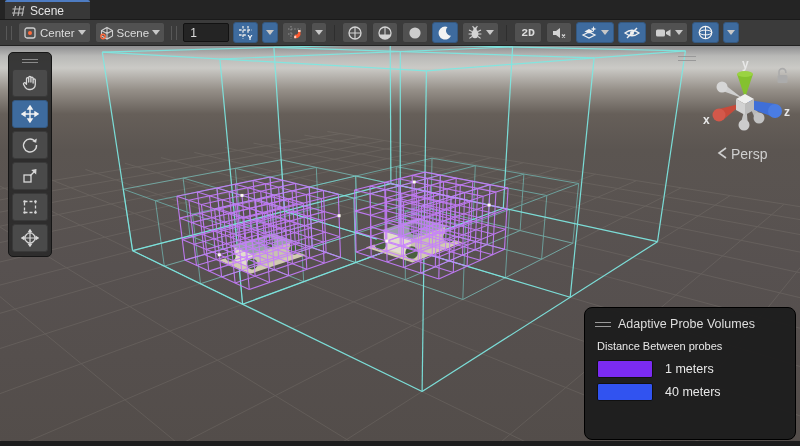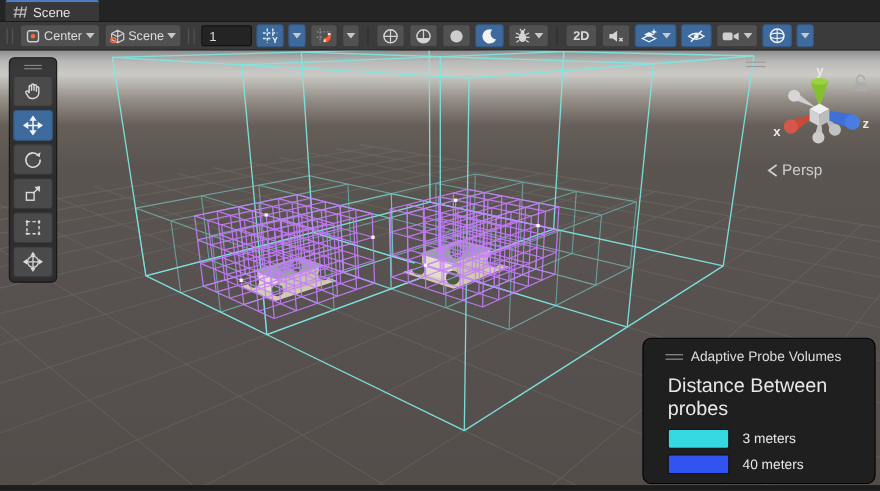--- a/index.html
+++ b/index.html
@@ -39,30 +39,30 @@
   .palette .drag { height:10px; display:flex; flex-direction:column; justify-content:center; gap:2px; align-items:center; }
   .palette .drag i { display:block; width:16px; height:1px; background:#8a8a8a; }
   .pbtn { width:36px; height:28px; background:#4a4a4a; border:1px solid #393939; border-radius:3px;
           margin-top:3px; display:flex; align-items:center; justify-content:center; }
   .pbtn.on { background:#3e6b9e; border-color:#345880; }
   
   .gizmo-handle { position:absolute; left:678px; top:10px; width:18px; height:8px;
                   display:flex; flex-direction:column; gap:3px; }
   .gizmo-handle i { display:block; height:1px; background:#999; }
   .gizmo { position:absolute; left:696px; top:12px; }
-  .persp { position:absolute; left:697px; top:100px; display:flex; align-items:flex-end; gap:4px;
+  .persp { position:absolute; left:717px; top:100px; display:flex; align-items:flex-start; gap:4px;
            color:#cfcfcf; font-size:14px; }
   
   .apv { position:absolute; left:584px; top:261px; width:212px; height:133px;
-         background:#1c1c1cf2; border:1px solid #000; border-radius:8px; padding:9px 20px; }
+         background:#1c1c1cf2; border:1px solid #000; border-radius:8px; padding:9px 10px; }
   .apv-header { display:flex; align-items:center; gap:7px; }
   .apv-drag { display:flex; flex-direction:column; gap:3px; width:16px; }
   .apv-drag i { display:block; height:1px; background:#9a9a9a; }
   .apv-title { font-size:12.5px; color:#dedede; }
-  .apv-sub { font-size:18px; color:#e8e8e8; margin:9px 0 8px 2px; }
+  .apv-sub { font-size:11px; color:#e8e8e8; margin:9px 0 8px 2px; }
   .apv-row { display:flex; align-items:center; gap:12px; margin:0 0 5px 2px; }
   .apv-swatch { width:56px; height:18px; border-radius:2px; border:1px solid #111; }
   .apv-label { font-size:12.5px; color:#e8e8e8; }
   .icon { display:inline-flex; align-items:center; justify-content:center; }
 </style>
 </head>
 <body>
 
 <div class="app">
 
@@ -184,21 +184,21 @@
             <path d="M6.8 2.8 L5.6 1.2 M9.2 2.8 L10.4 1.2"></path>
           </g>
         </svg>
       </span>
       <span class="caret"></span>
     </div>
 
     <div class="sep"></div>
 
     <div class="tbtn">
-      <span style="font-weight:bold; padding:0 2px;">2D</span>
+      <span style="font-weight:bold; padding:0 2px;font-family:Liberation Mono, monospace;">2D</span>
     </div>
     <div class="tbtn">
       <span class="icon">
         <svg width="16" height="16" viewBox="0 0 16 16">
           <path d="M2 6 H5 L9 3 V13 L5 10 H2 Z" fill="#d4d4d4"></path>
           <path d="M11 9.5 L14 12.5 M14 9.5 L11 12.5" stroke="#d4d4d4" stroke-width="1.4"></path>
         </svg>
       </span>
     </div>
     <div class="tbtn on">
@@ -693,25 +693,25 @@
     <div class="apv">
       <div class="apv-header">
         <span class="apv-drag">
             <i></i>
             <i></i>
           </span>
         <span class="apv-title">Adaptive Probe Volumes</span>
       </div>
       <div class="apv-sub">Distance Between probes</div>
       <div id="apv-rows">
-
   <div class="apv-row">
-    <span class="apv-swatch" style="background: rgb(53, 216, 224);"></span>
-    <span class="apv-label">3 meters</span>
+    <span class="apv-swatch" style="background: rgb(123, 43, 242);"></span>
+    <span class="apv-label">1 meters</span>
   </div>
+
 
 
   <div class="apv-row">
     <span class="apv-swatch" style="background: rgb(49, 83, 240);"></span>
     <span class="apv-label">40 meters</span>
   </div>
 </div>
     </div>
 
     <div class="bottom-strip"></div>

